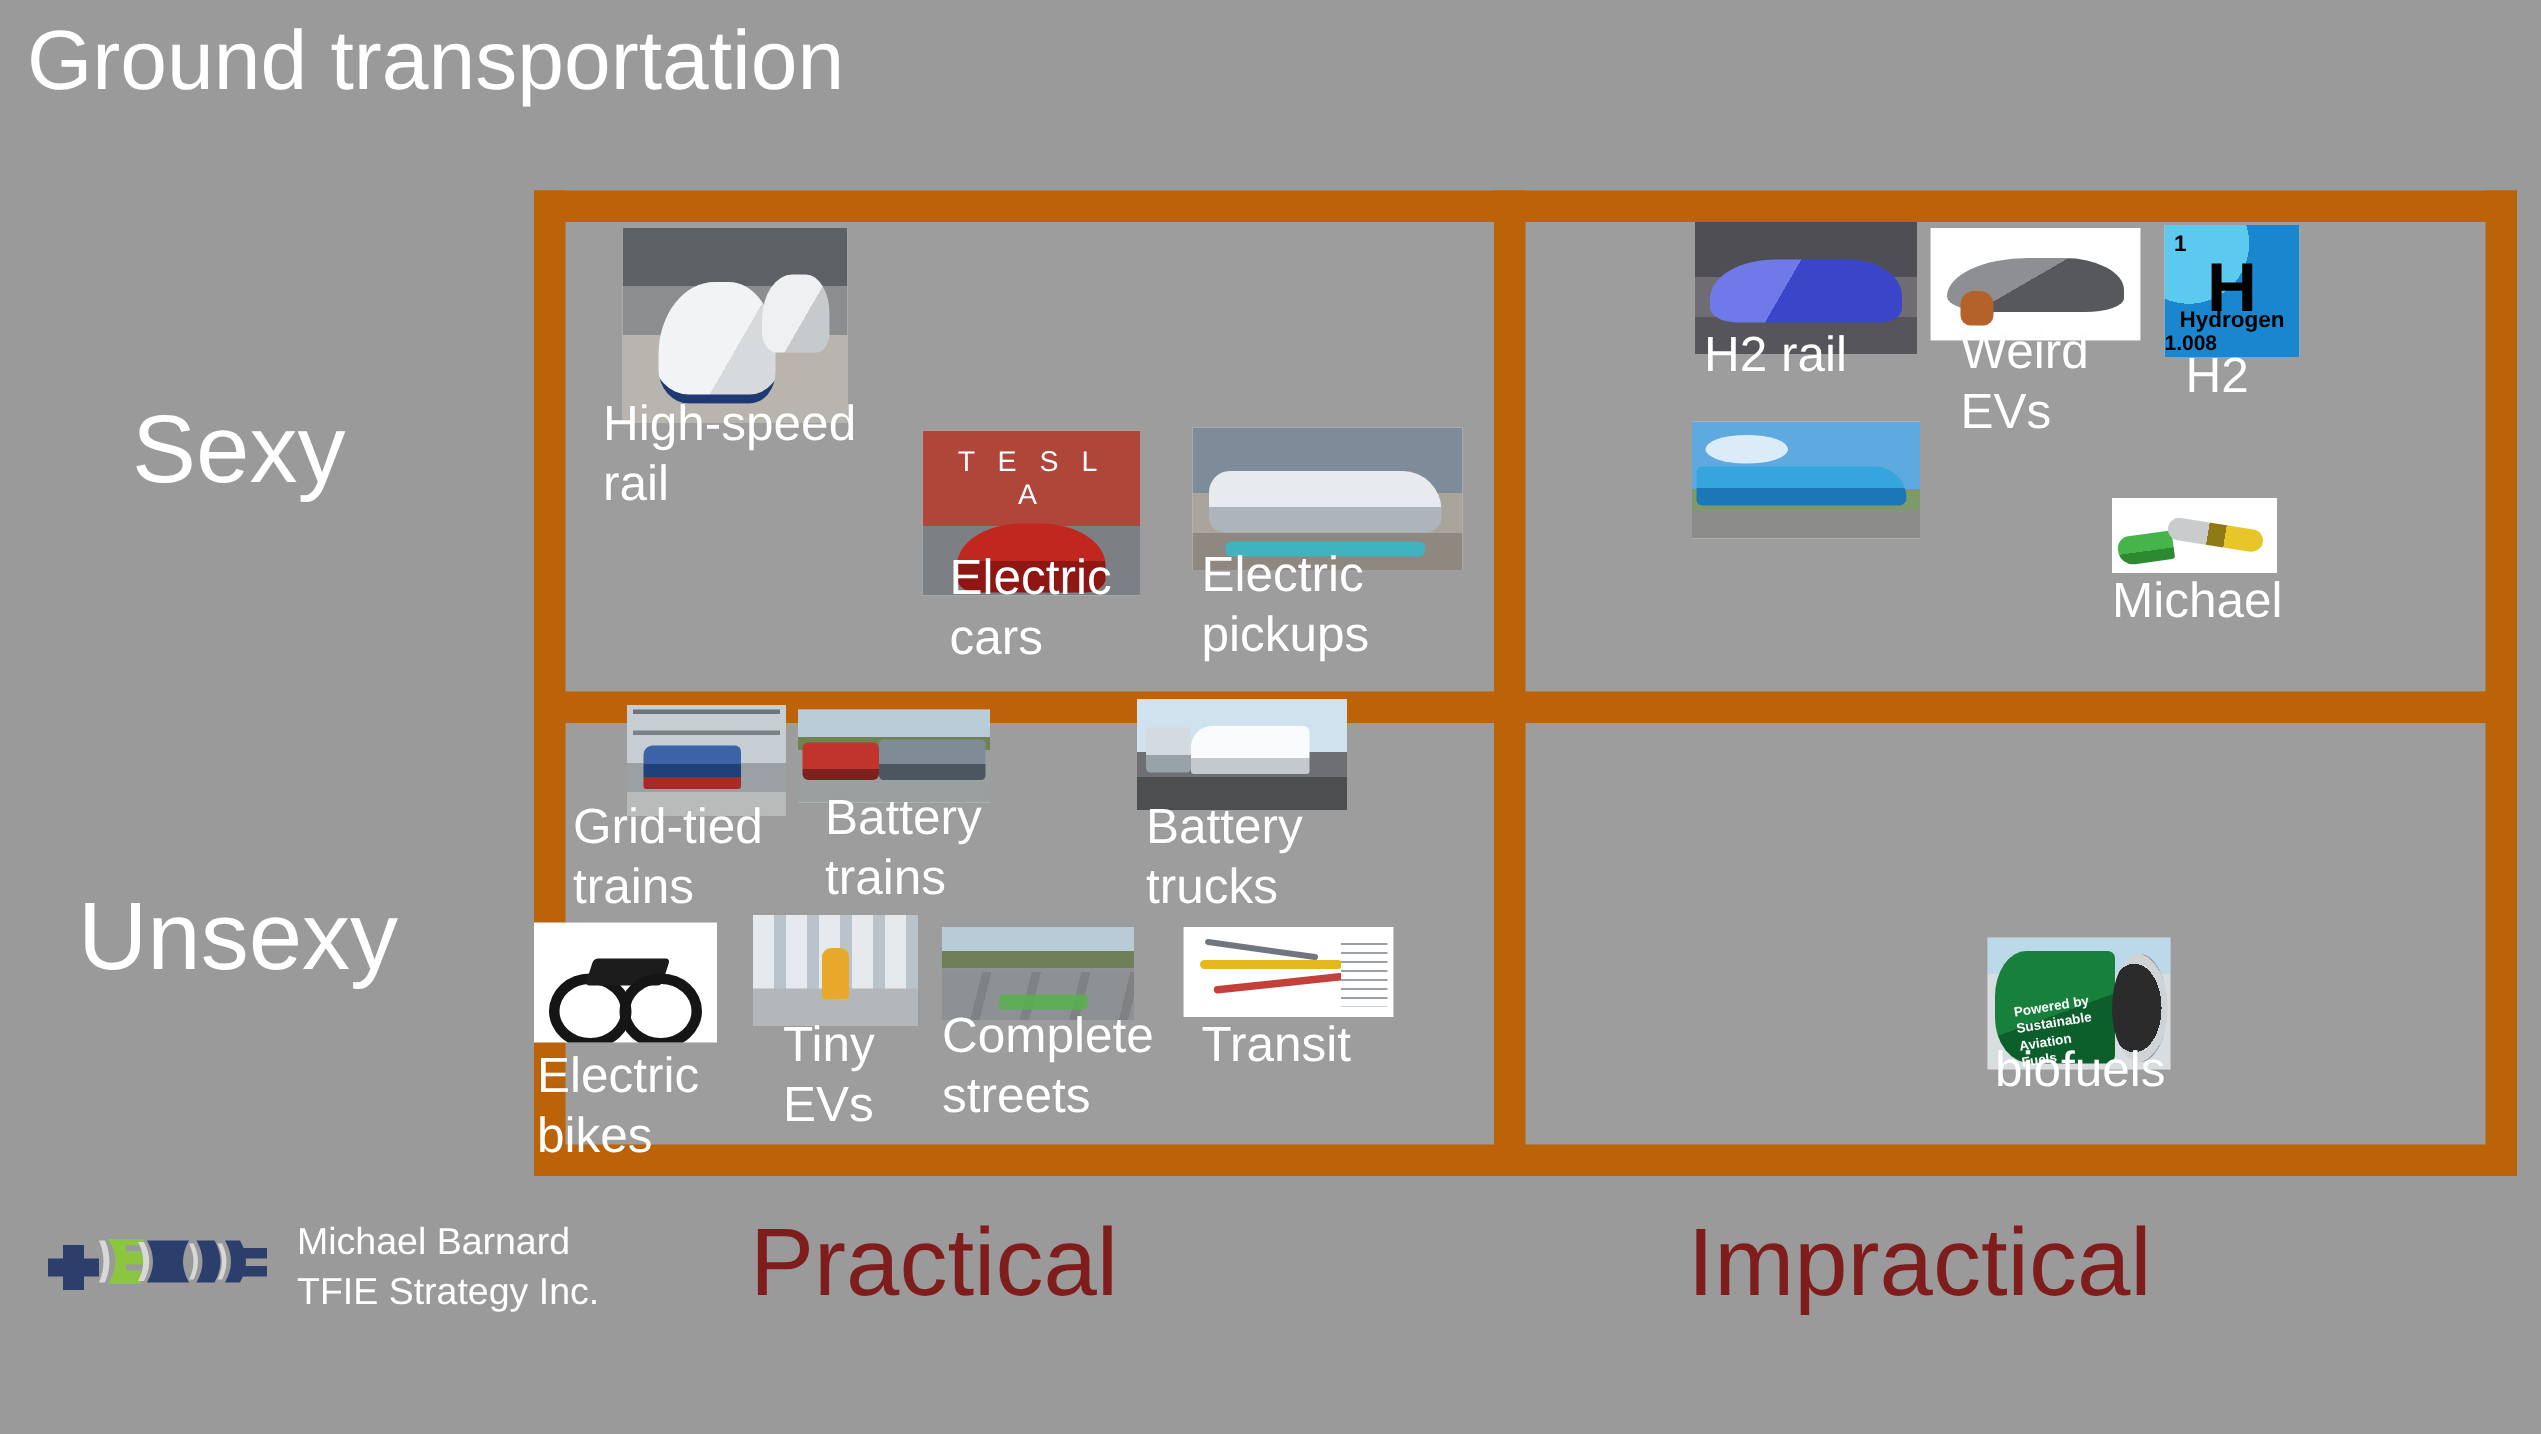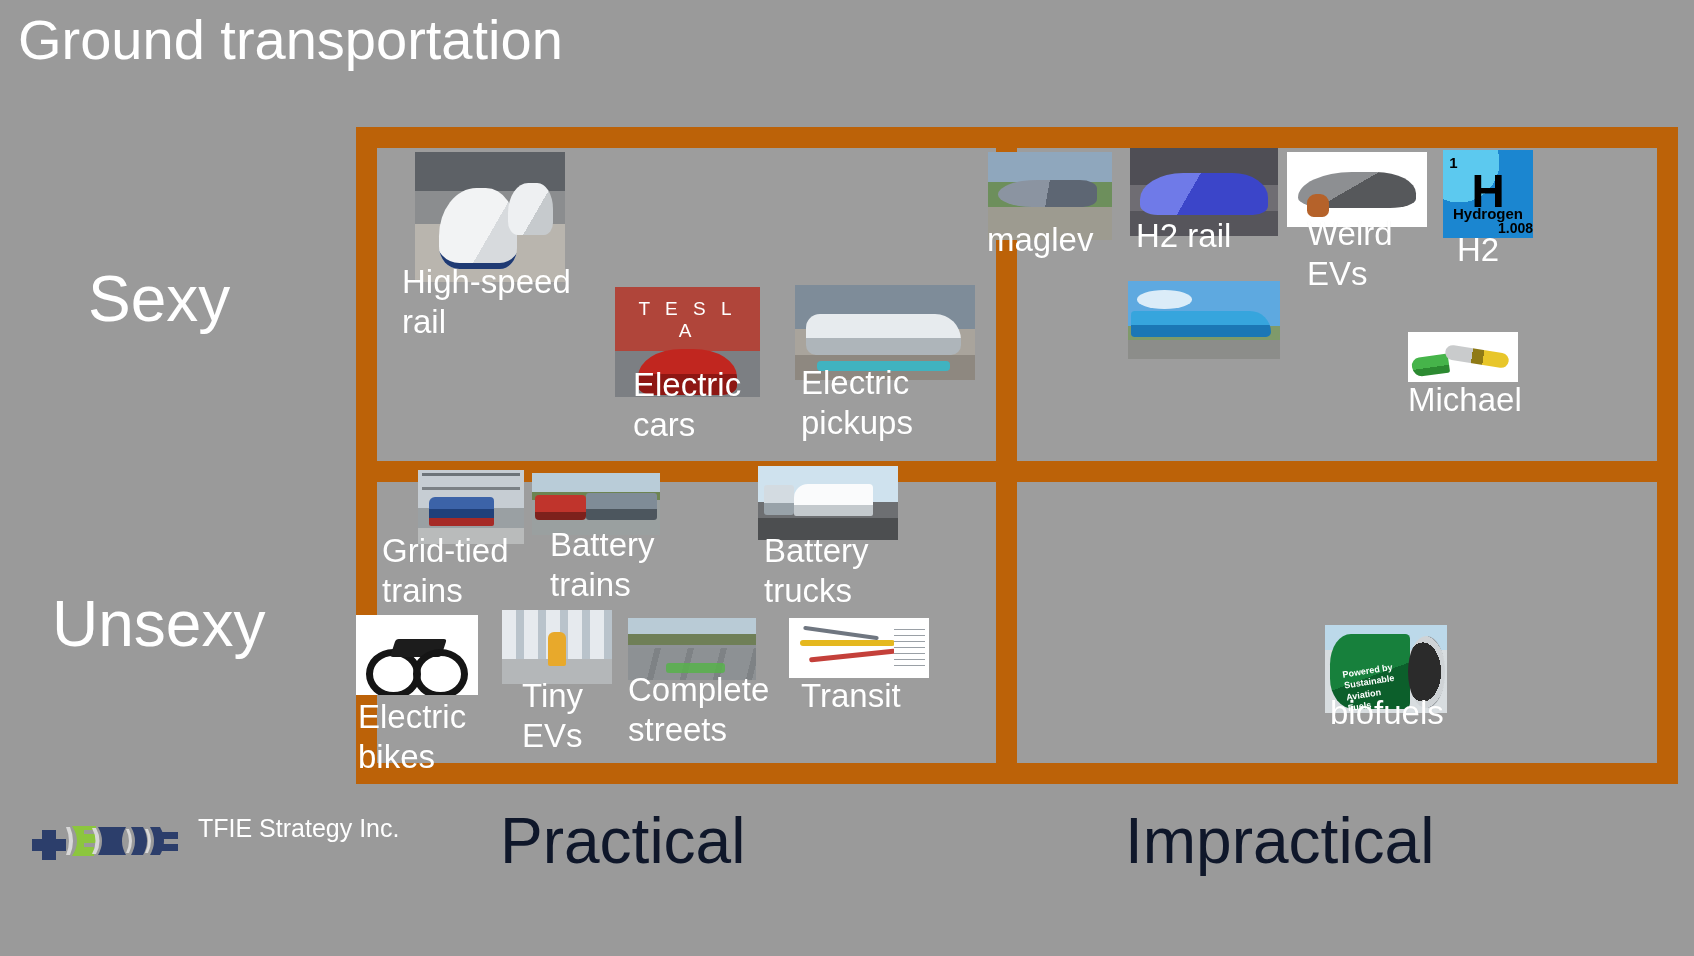--- a/index.html
+++ b/index.html
@@ -34,21 +34,21 @@
     color: #ffffff;
     font-size: 64px;
     line-height: 1.05;
     white-space: nowrap;
   }
   #label-sexy   { left: 88px;  top: 266px; }
   #label-unsexy { left: 52px;  top: 591px; }
 
   .axis-label-bottom {
     position: absolute;
-    color: #0f172a;
+    color: #7f1d1d;
     font-size: 64px;
     line-height: 1.05;
     white-space: nowrap;
   }
   #label-practical   { left: 500px;  top: 808px; }
   #label-impractical { left: 1125px; top: 808px; }
 
   
   #matrix {
     position: absolute;
@@ -181,21 +181,21 @@
   }
   .ph-h2tile .sym {
     position:absolute; left:0; right:0; top:20%; text-align:center;
     font-size:46px; font-weight:bold; line-height:1;
   }
   .ph-h2tile .nm {
     position:absolute; left:0; right:0; top:62%; text-align:center;
     font-size:15px; font-weight:bold;
   }
   .ph-h2tile .wt {
-    position:absolute; left:0; right:0; top:79%; text-align:right;
+    position:absolute; left:0; right:0; top:79%; text-align:left;
     font-size:14px; font-weight:bold;
   }
 
   
   .ph-h2truck { background: linear-gradient(#8fcdf0 0 48%, #e8f1f7 48% 100%); }
   .ph-h2truck::before {
     content:""; position:absolute; left:10%; top:26%; width:48%; height:52%;
     background: linear-gradient(#fbfcfd 0 62%, #cfd6db 62% 100%);
     border-radius: 10px 6px 4px 4px;
   }
@@ -385,26 +385,20 @@
   </div>
 
   <div class="item" style="left:795px; top:285px;">
     <div class="thumb" style="width:180px; height:95px;">
       <div class="ph ph-pickup"></div>
     </div>
     <div class="caption" style="left:6px; top:78px; width:180px;">Electric
 pickups</div>
   </div>
 
-  <div class="item" style="left:988px; top:152px;">
-    <div class="thumb" style="width:124px; height:88px;">
-      <div class="ph ph-maglev"></div>
-    </div>
-    <div class="caption" style="left:-1px; top:68px; width:160px;">maglev</div>
-  </div>
 
   <div class="item" style="left:1130px; top:148px;">
     <div class="thumb" style="width:148px; height:88px;">
       <div class="ph ph-h2car"></div>
     </div>
     <div class="caption" style="left:6px; top:68px; width:160px;">H2 rail</div>
   </div>
 
   <div class="item" style="left:1287px; top:152px;">
     <div class="thumb" style="width:140px; height:75px;">
@@ -528,16 +522,17 @@
       <path d="M104 17 q6 12 0 24 h3 q6 -12 0 -24 z" fill="#d8d8d8"></path>
       <path d="M109 15 q8 14 0 28 h12 q8 -14 0 -28 z" fill="#2c3e6b"></path>
       <path d="M123 17 q6 12 0 24 h3 q6 -12 0 -24 z" fill="#d8d8d8"></path>
       <path d="M128 15 q8 14 0 28 h10 q8 -14 0 -28 z" fill="#2c3e6b"></path>
       <rect x="140" y="20" width="16" height="7" fill="#2c3e6b"></rect>
       <rect x="140" y="32" width="16" height="7" fill="#2c3e6b"></rect>
     </svg>
   </div>
 
   <div style="position:absolute; left:198px; top:812px; color:#ffffff; font-size:25px; line-height:1.32;">
+    <div>Michael Barnard</div>
     <div>TFIE Strategy Inc.</div>
   </div>
 
 </div>
 
 </body></html>

